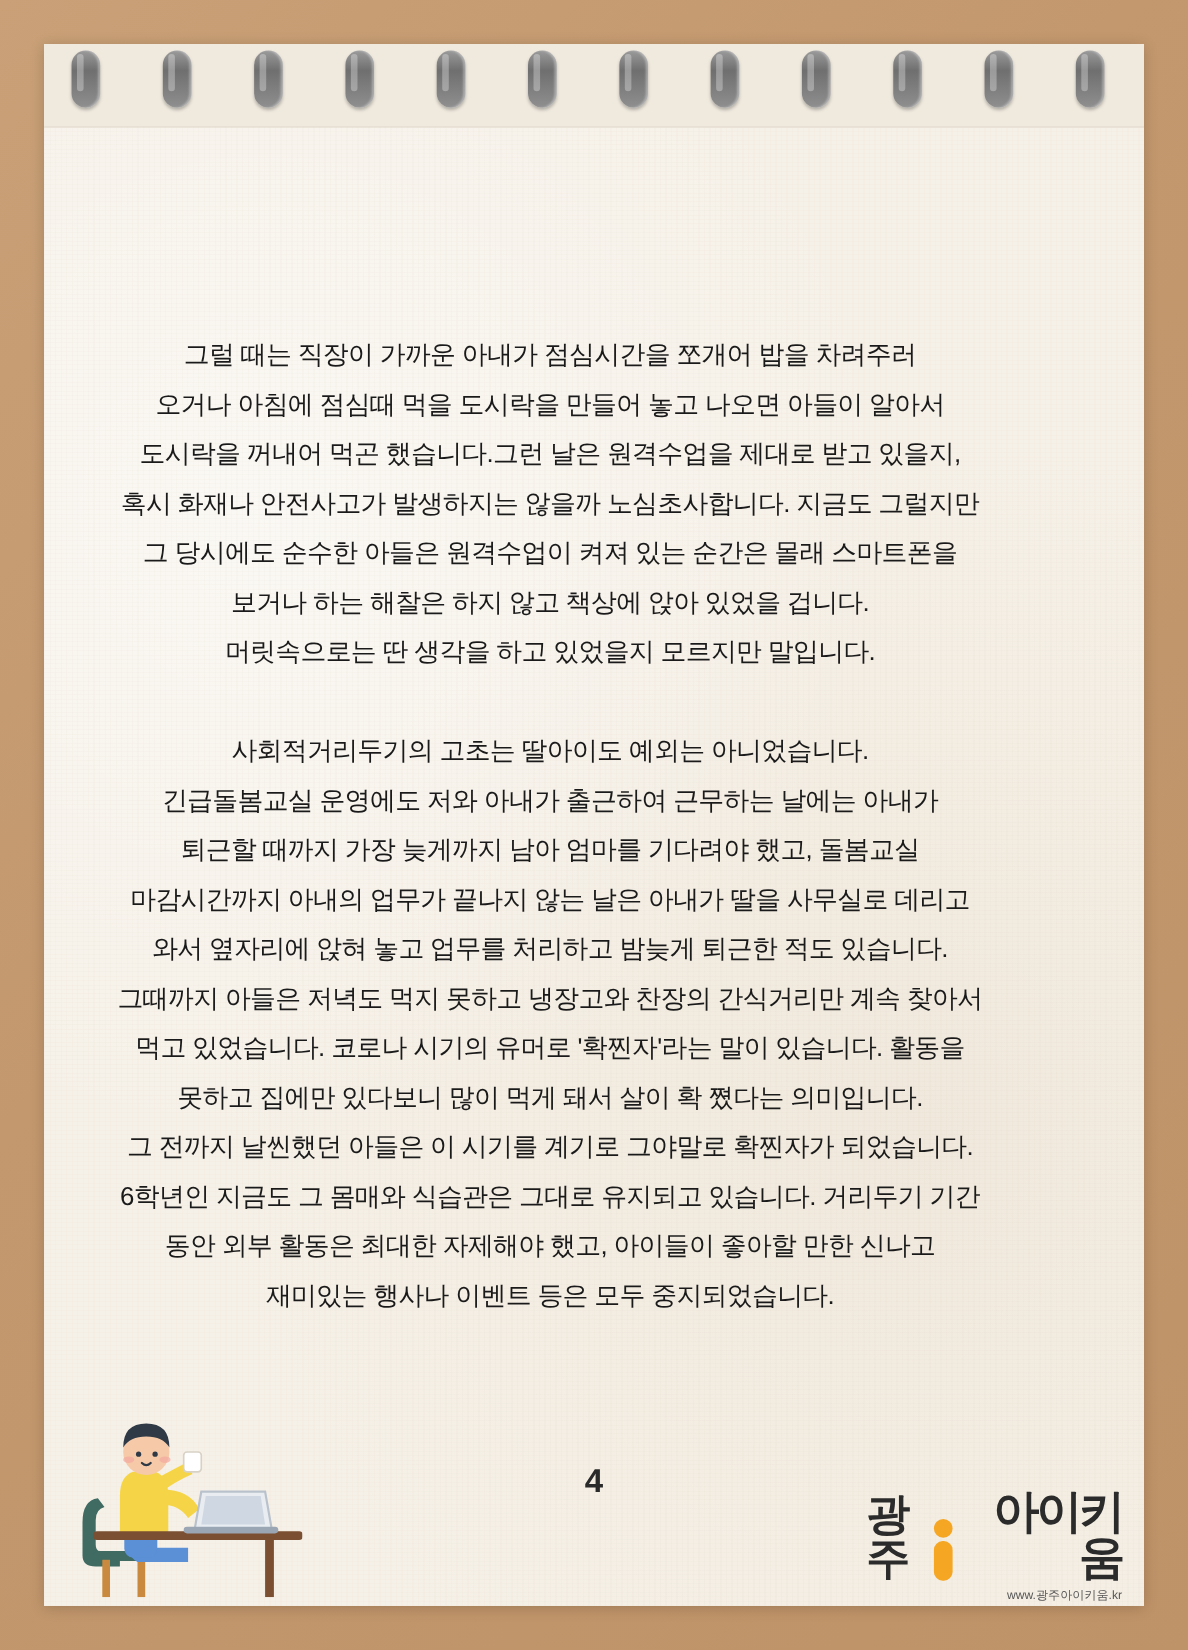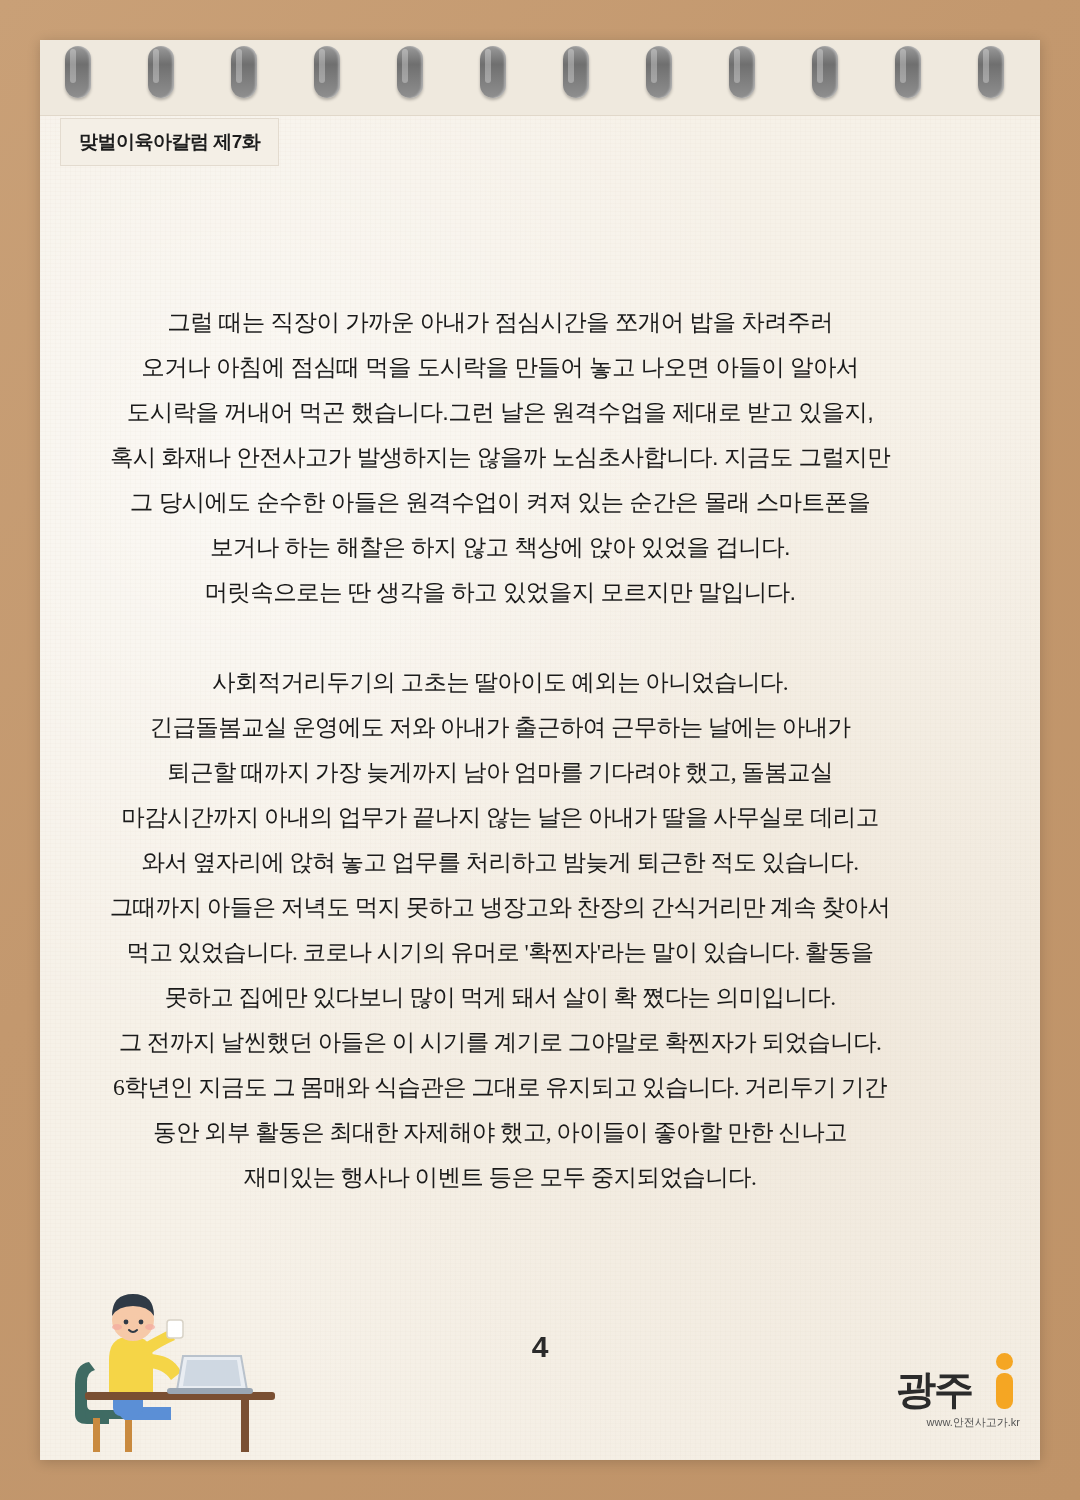--- a/index.html
+++ b/index.html
@@ -108,21 +108,20 @@
   }
   .para {
     font-size: 23.5px;
     line-height: 45px;
     color: #1a1a1a;
     letter-spacing: -0.6px;
     white-space: pre-line;
   }
   .para + .para {
     margin-top: 45px;
-    font-family: Liberation Serif, serif;
   }
   .page-number {
     position: absolute;
     left: 0;
     right: 0;
     top: 1330px;
     text-align: center;
     font-size: 30px;
     font-weight: bold;
     color: #2a2a2a;
@@ -215,21 +214,20 @@
     <div class="ring" style="left:357px;"></div>
     <div class="ring" style="left:440px;"></div>
     <div class="ring" style="left:523px;"></div>
     <div class="ring" style="left:606px;"></div>
     <div class="ring" style="left:689px;"></div>
     <div class="ring" style="left:772px;"></div>
     <div class="ring" style="left:855px;"></div>
     <div class="ring" style="left:938px;"></div>
   </div>
 
-  <div class="title-tab">맞벌이육아칼럼 제7화</div>
 
   <div class="content">
     <div class="para">그럴 때는 직장이 가까운 아내가 점심시간을 쪼개어 밥을 차려주러
 오거나 아침에 점심때 먹을 도시락을 만들어 놓고 나오면 아들이 알아서
 도시락을 꺼내어 먹곤 했습니다.그런 날은 원격수업을 제대로 받고 있을지,
 혹시 화재나 안전사고가 발생하지는 않을까 노심초사합니다. 지금도 그럴지만
 그 당시에도 순수한 아들은 원격수업이 켜져 있는 순간은 몰래 스마트폰을
 보거나 하는 해찰은 하지 않고 책상에 앉아 있었을 겁니다.
 머릿속으로는 딴 생각을 하고 있었을지 모르지만 말입니다.</div>
     <div class="para">사회적거리두기의 고초는 딸아이도 예외는 아니었습니다.
@@ -283,17 +281,18 @@
     </svg>
   </div>
 
   <div class="logo">
     <div class="logo-row">
       <span class="logo-gj">광주</span>
       <span class="logo-i">
         <span class="dot"></span>
         <span class="stem"></span>
       </span>
+      <span class="logo-text">아이키움</span>
     </div>
-    <div class="logo-url">www.안전사고가.kr</div>
+    <div class="logo-url">www.광주아이키움.kr</div>
   </div>
 
 </div>
 
 </body></html>

